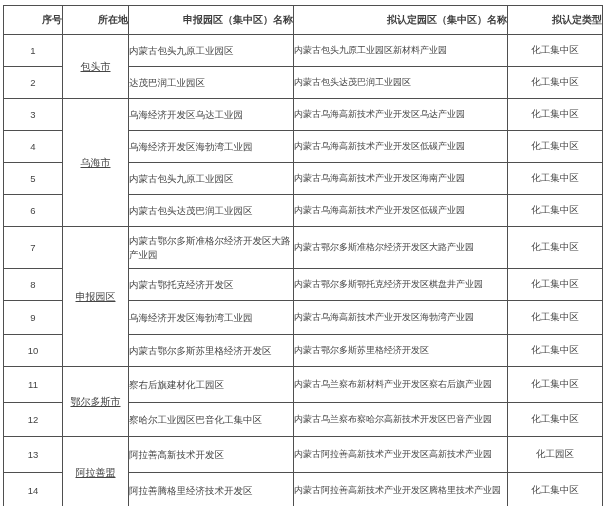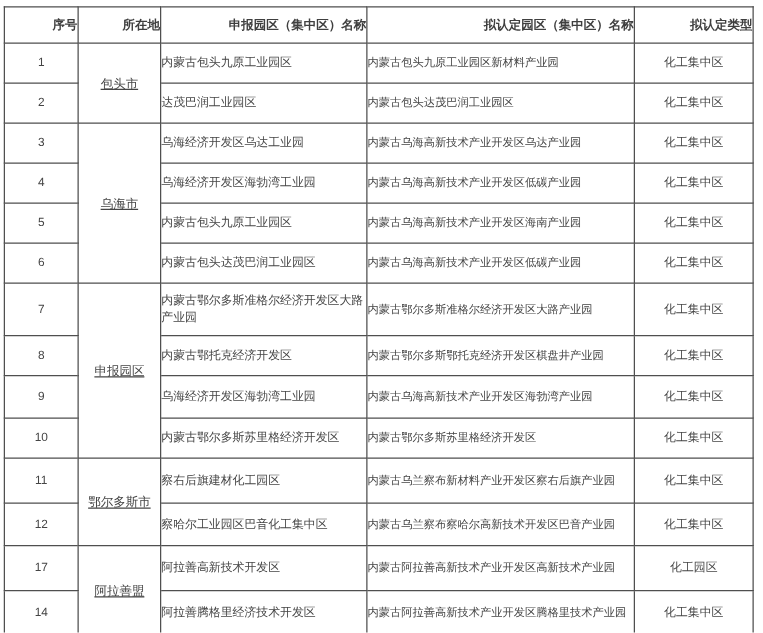--- a/index.html
+++ b/index.html
@@ -154,21 +154,21 @@
       <td class="c-type">化工集中区</td>
     </tr>
     <tr class="h34">
       <td class="c-no">12</td>
       <td class="c-name">察哈尔工业园区巴音化工集中区</td>
       <td class="c-name c-name4">内蒙古乌兰察布察哈尔高新技术开发区巴音产业园</td>
       <td class="c-type">化工集中区</td>
     </tr>
 
     <tr class="h36">
-      <td class="c-no">17</td>
+      <td class="c-no">13</td>
       <td class="c-city" rowspan="2">阿拉善盟</td>
       <td class="c-name">阿拉善高新技术开发区</td>
       <td class="c-name c-name4">内蒙古阿拉善高新技术产业开发区高新技术产业园</td>
       <td class="c-type">化工园区</td>
     </tr>
     <tr class="h36">
       <td class="c-no">14</td>
       <td class="c-name">阿拉善腾格里经济技术开发区</td>
       <td class="c-name c-name4">内蒙古阿拉善高新技术产业开发区腾格里技术产业园</td>
       <td class="c-type">化工集中区</td>

